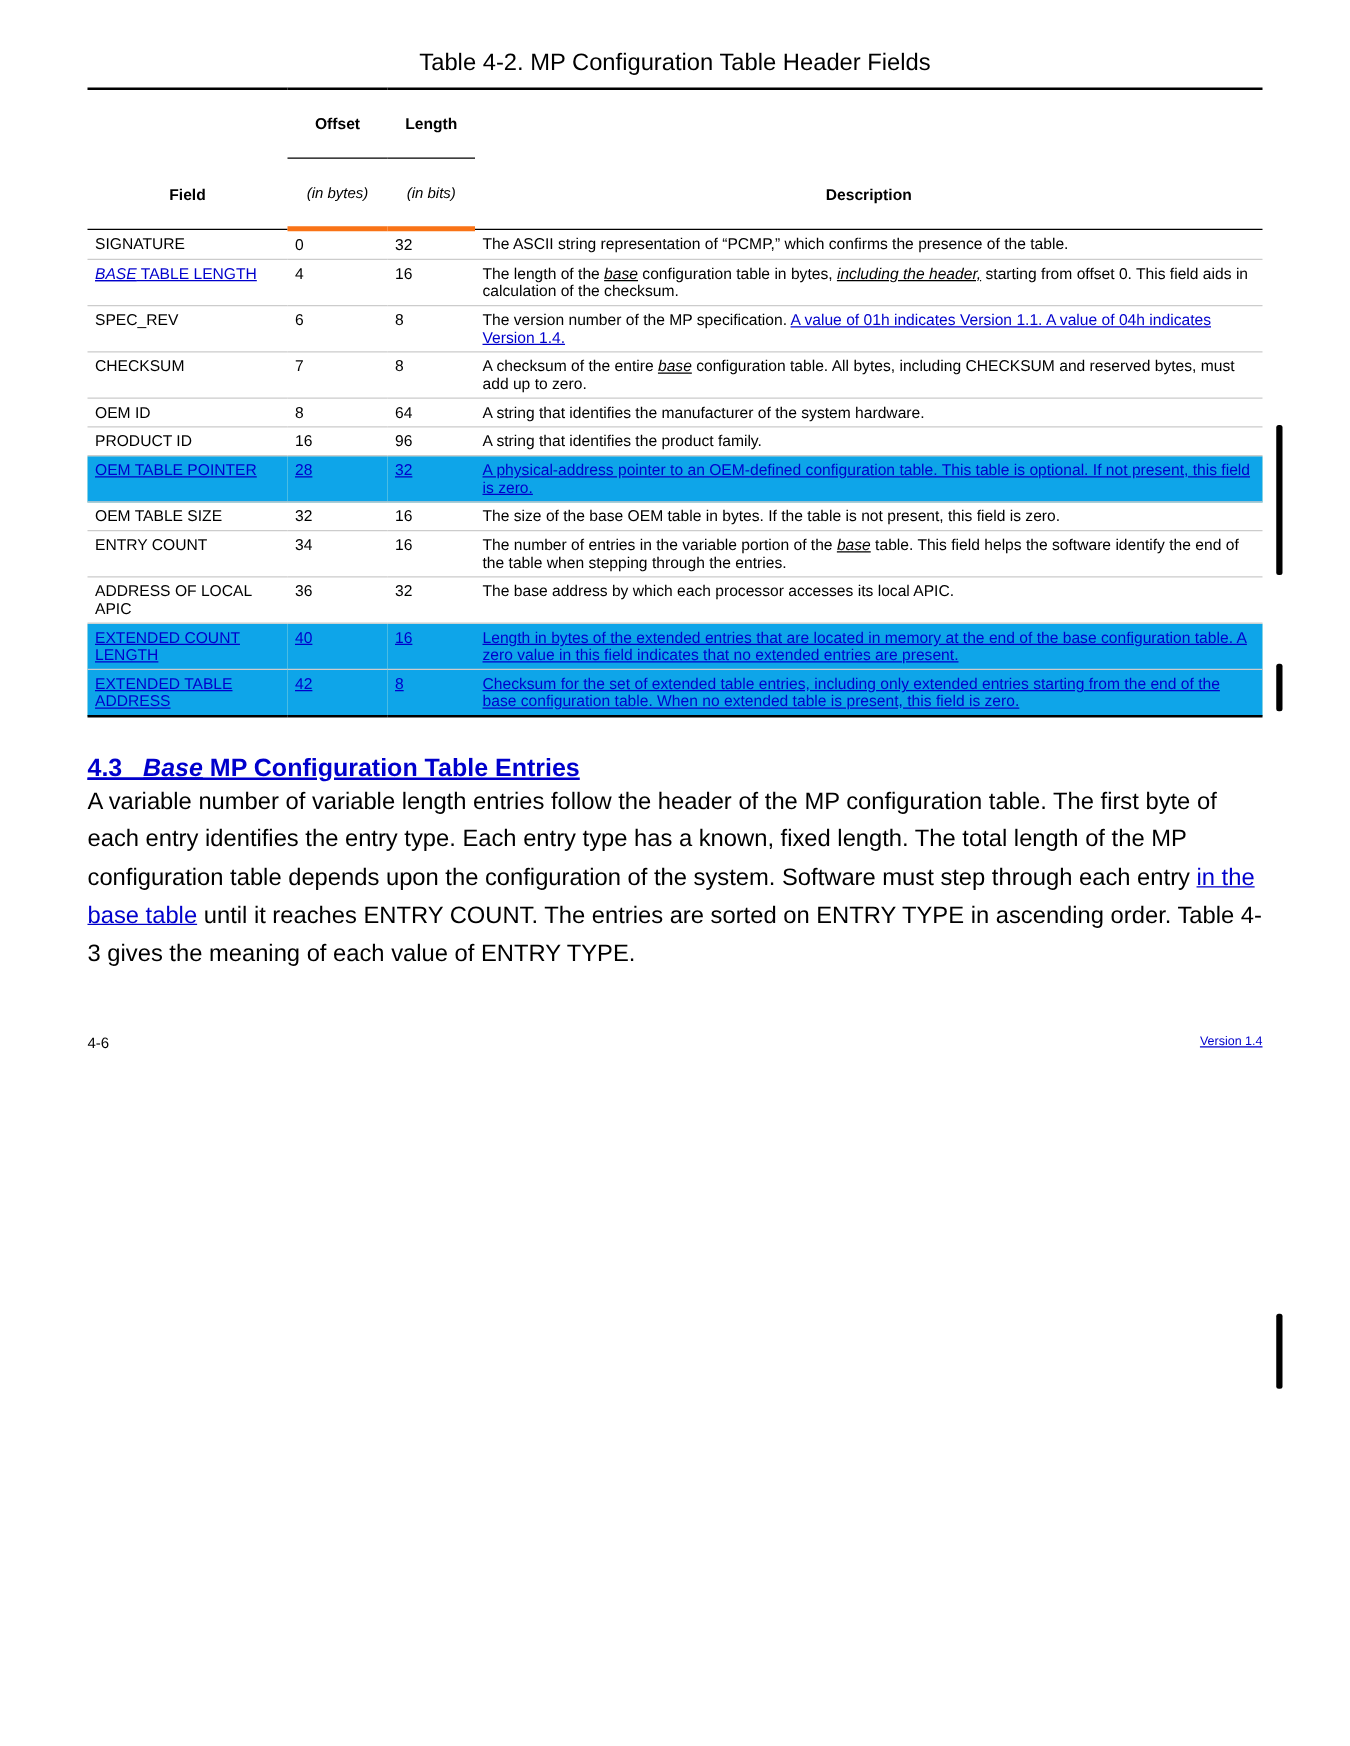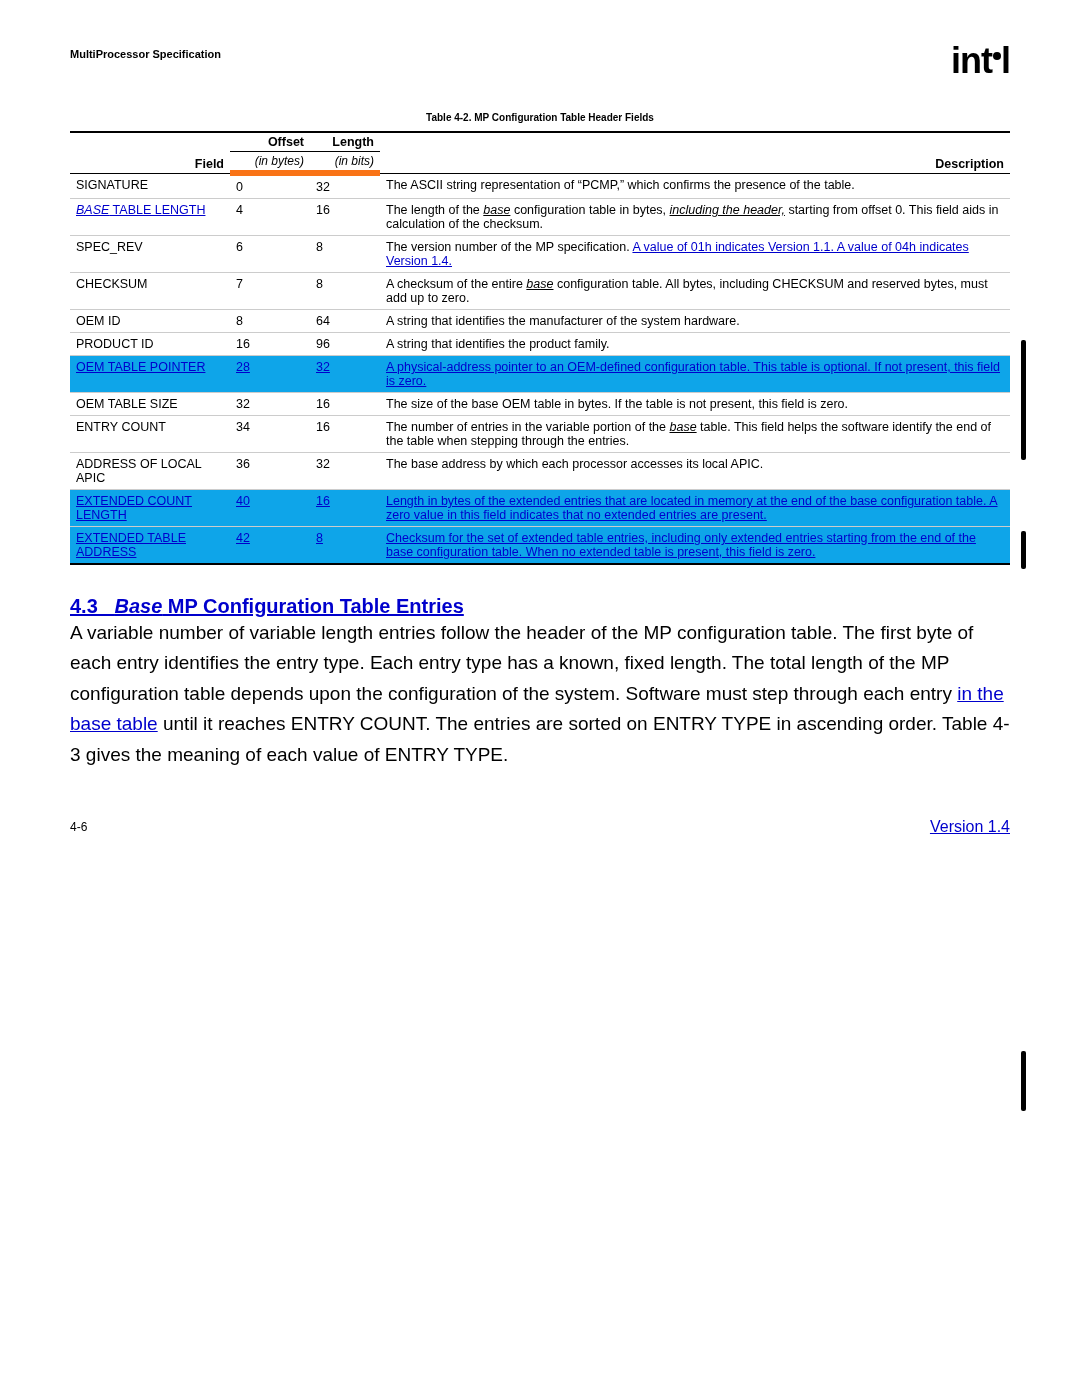--- a/index.html
+++ b/index.html
@@ -47,45 +47,45 @@
       width: 8px;
       height: 8px;
       background: #000;
       border-radius: 50%;
       margin-left: 1px;
       vertical-align: super;
     }
 
     
     .table-title {
-      font-size: 10px;
-      font-weight: bold;
+      font-size: 19px;
+      font-weight: normal;
       text-align: center;
       margin-bottom: 8px;
     }
 
     .config-table {
       width: 100%;
       border-collapse: collapse;
       margin-bottom: 30px;
       font-size: 12.5px;
     }
 
     .config-table thead tr th {
       border-top: 2px solid #000;
       border-bottom: 1px solid #000;
-      padding: 2px 6px;
-      text-align: right;
+      padding: 20px 6px;
+      text-align: center;
       font-weight: bold;
       vertical-align: bottom;
     }
 
     .config-table thead .subheader th {
       border-top: none;
-      border-bottom: 6px solid #f97316;
+      border-bottom: 4px solid #f97316;
       font-style: italic;
       font-weight: normal;
       font-size: 12px;
     }
 
     .config-table tbody tr td {
       padding: 4px 6px;
       vertical-align: top;
       border-bottom: 1px solid #ccc;
     }
@@ -146,21 +146,21 @@
       margin-top: 40px;
       padding-top: 8px;
     }
 
     .footer-left {
       font-size: 12px;
       color: #000;
     }
 
     .footer-right {
-      font-size: 16px;
+      font-size: 10px;
       color: #0000cc;
       text-decoration: underline;
     }
 
     .right-bar {
       position: absolute;
       right: 54px;
       width: 5px;
       background: #000;
       border-radius: 2px;
@@ -168,26 +168,20 @@
   </style>
 </head>
 <body>
 
 <div class="page">
 
   <div class="right-bar" style="top:340px; height:120px;"></div>
   <div class="right-bar" style="top:531px; height:38px;"></div>
   <div class="right-bar" style="top:1051px; height:60px;"></div>
 
-  <div class="page-header">
-    <div class="header-left">MultiProcessor Specification</div>
-    <div class="intel-logo">
-      int<span class="dot"></span>l
-    </div>
-  </div>
 
   <div class="table-title">Table 4-2.  MP Configuration Table Header Fields</div>
 
   <table class="config-table">
     <thead>
       <tr>
         <th class="col-field" rowspan="2">
           <span>Field</span>
         </th>
         <th class="col-offset" colspan="1">

